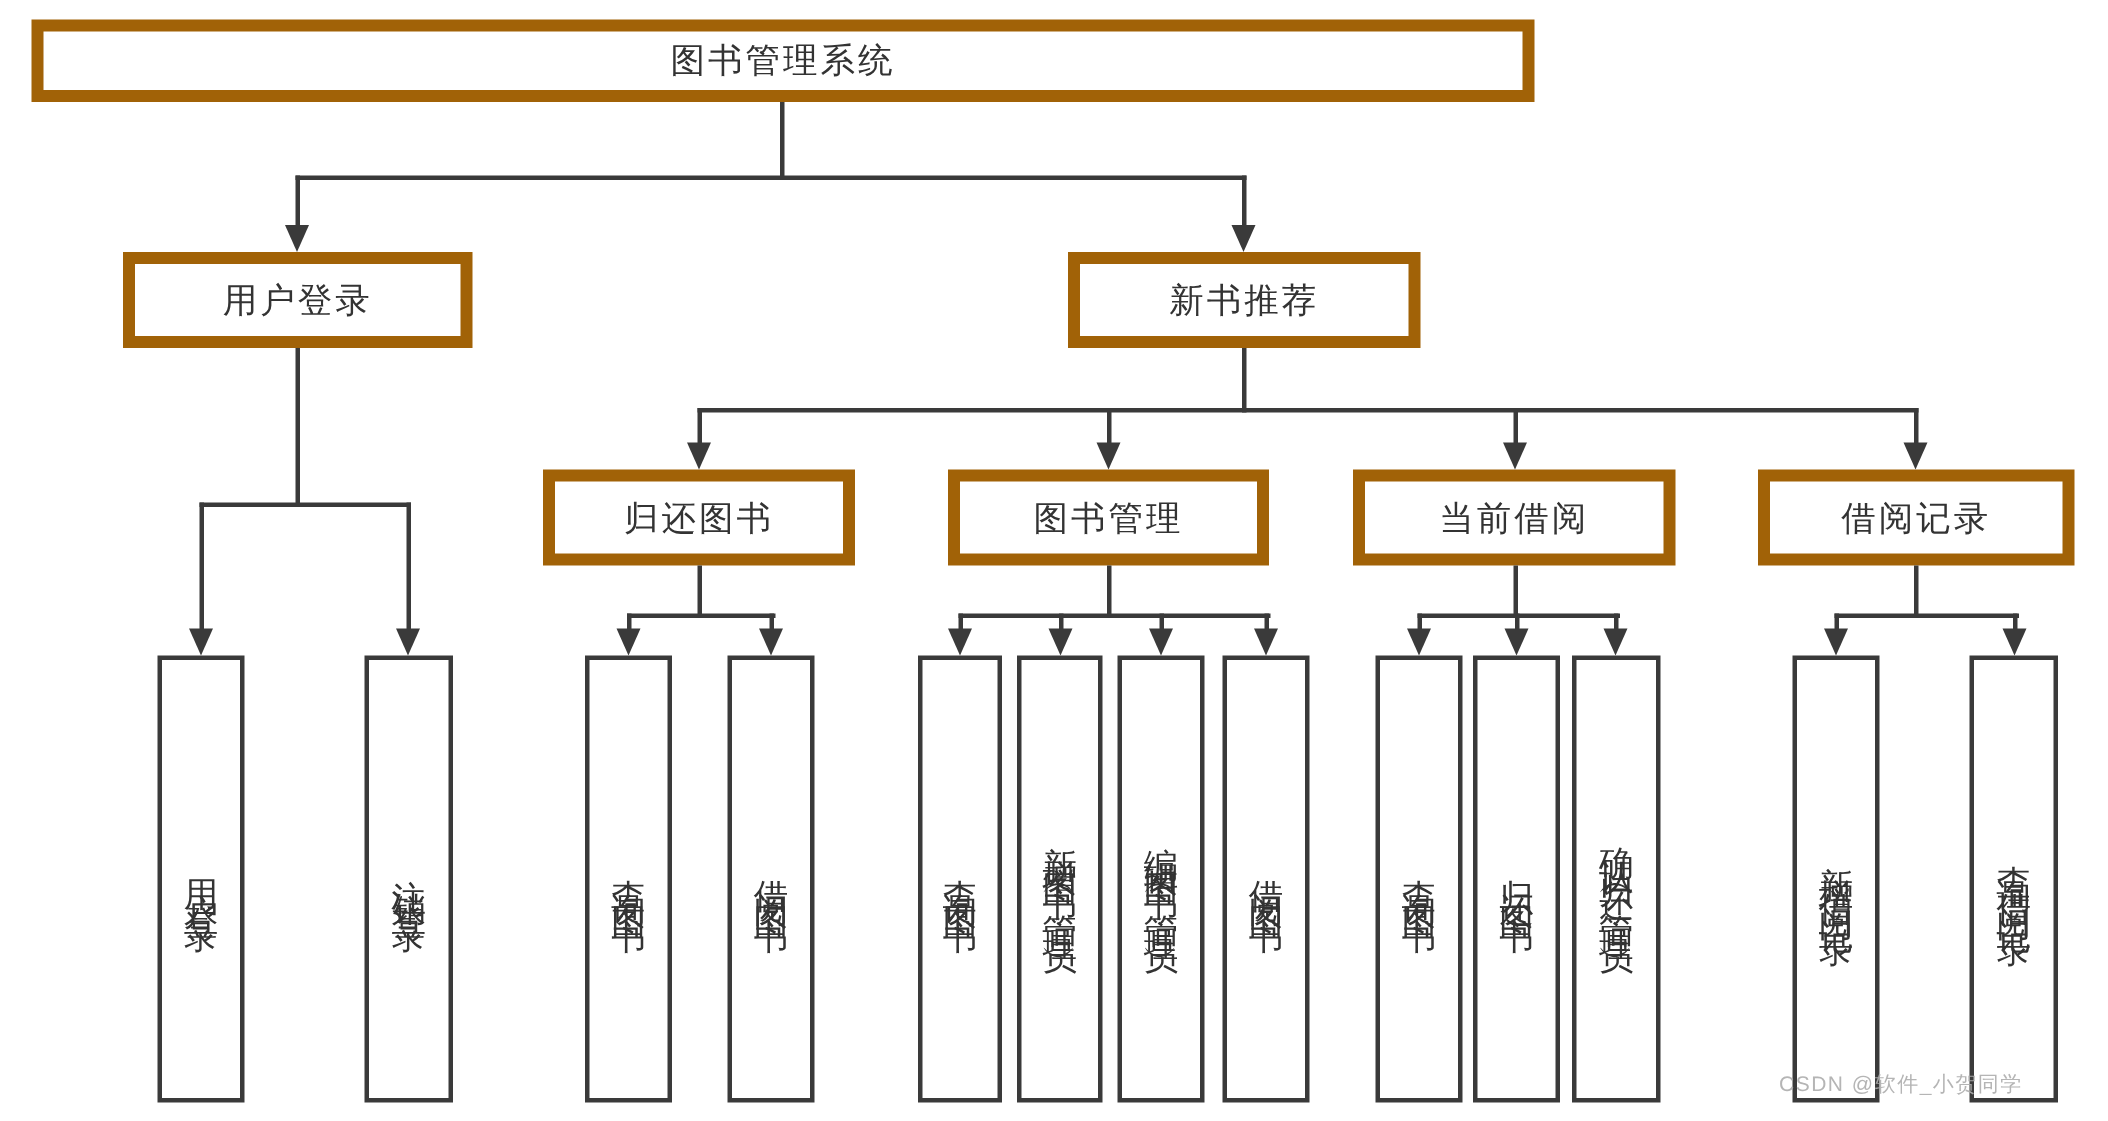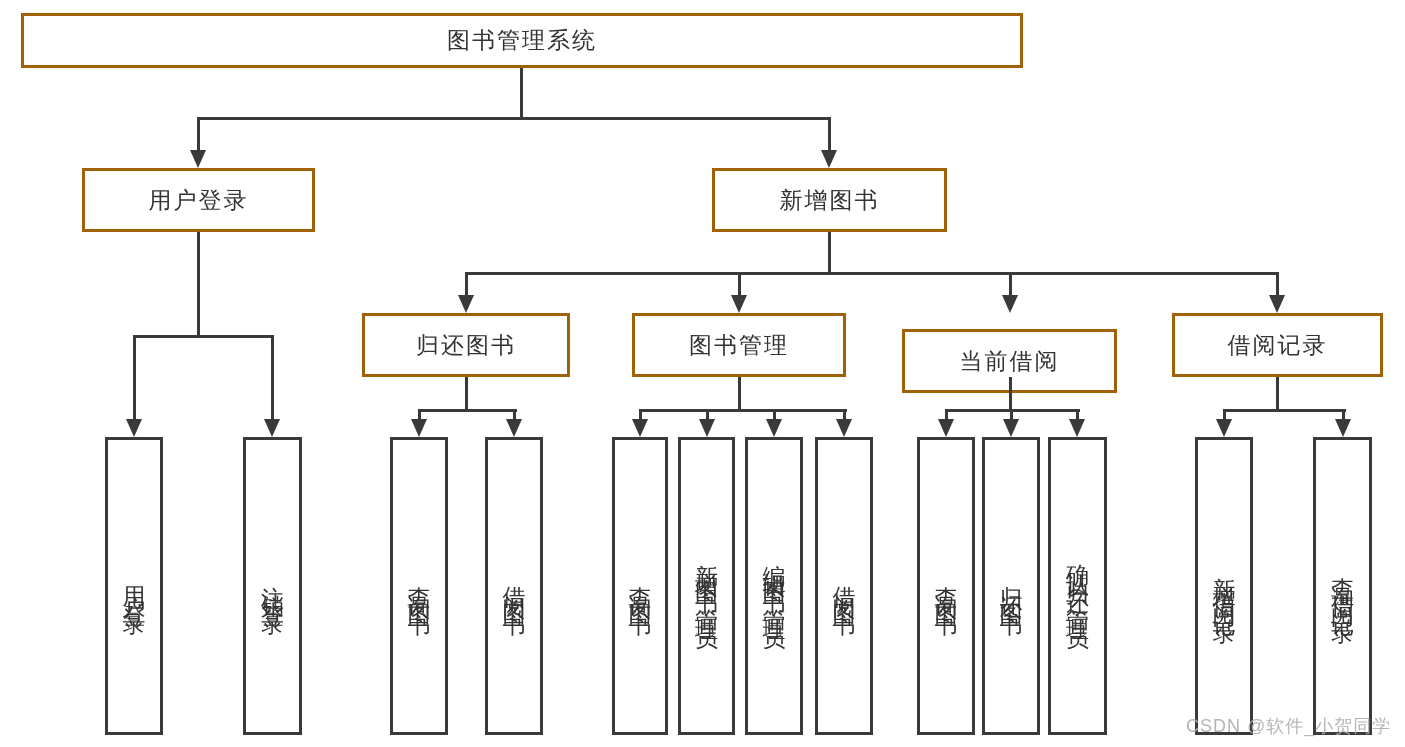--- a/index.html
+++ b/index.html
@@ -7,21 +7,21 @@
     position:relative;
     width:1405px;height:747px;
     background:#ffffff;
     font-family:"Liberation Sans", sans-serif;
     color:#333333;
     overflow:hidden;
   }
   .box{
     position:absolute;
     box-sizing:border-box;
-    border:3px solid #a16207;
+    border:8px solid #a16207;
     background:#ffffff;
     display:flex;align-items:center;justify-content:center;
     font-size:23px;
     letter-spacing:2px;
     color:#333333;
   }
   .vbox{
     position:absolute;
     box-sizing:border-box;
     border:3px solid #3a3a3a;
@@ -40,51 +40,51 @@
   .hline{position:absolute;height:3px;background:#3a3a3a;}
   .arrow{
     position:absolute;width:0;height:0;
     border-left:8px solid transparent;
     border-right:8px solid transparent;
     border-top:18px solid #3a3a3a;
   }
   .watermark{
     position:absolute;
     left:1186px;top:714px;
-    font-size:18px;
+    font-size:14px;
     letter-spacing:1px;
     color:#adadad;
     opacity:.9;
     z-index:5;
     white-space:nowrap;
   }
 </style>
 </head>
 <body>
 
 <div class="stage">
 
   <div class="box" style="left:21px;top:13px;width:1002px;height:55px;">
     <span>图书管理系统</span>
   </div>
 
   <div class="box" style="left:82px;top:168px;width:233px;height:64px;">
     <span>用户登录</span>
   </div>
   <div class="box" style="left:712px;top:168px;width:235px;height:64px;">
-    <span>新增图书</span>
+    <span>新书推荐</span>
   </div>
 
   <div class="box" style="left:362px;top:313px;width:208px;height:64px;">
     <span>归还图书</span>
   </div>
   <div class="box" style="left:632px;top:313px;width:214px;height:64px;">
     <span>图书管理</span>
   </div>
-  <div class="box" style="left:902px;top:313px;width:215px;height:64px;margin-top:16px;">
+  <div class="box" style="left:902px;top:313px;width:215px;height:64px;">
     <span>当前借阅</span>
   </div>
   <div class="box" style="left:1172px;top:313px;width:211px;height:64px;">
     <span>借阅记录</span>
   </div>
 
   <div class="vbox" style="left:105px;top:437px;width:58px;height:298px;">
     <span>用户登录</span>
   </div>
   <div class="vbox" style="left:243px;top:437px;width:59px;height:298px;">

